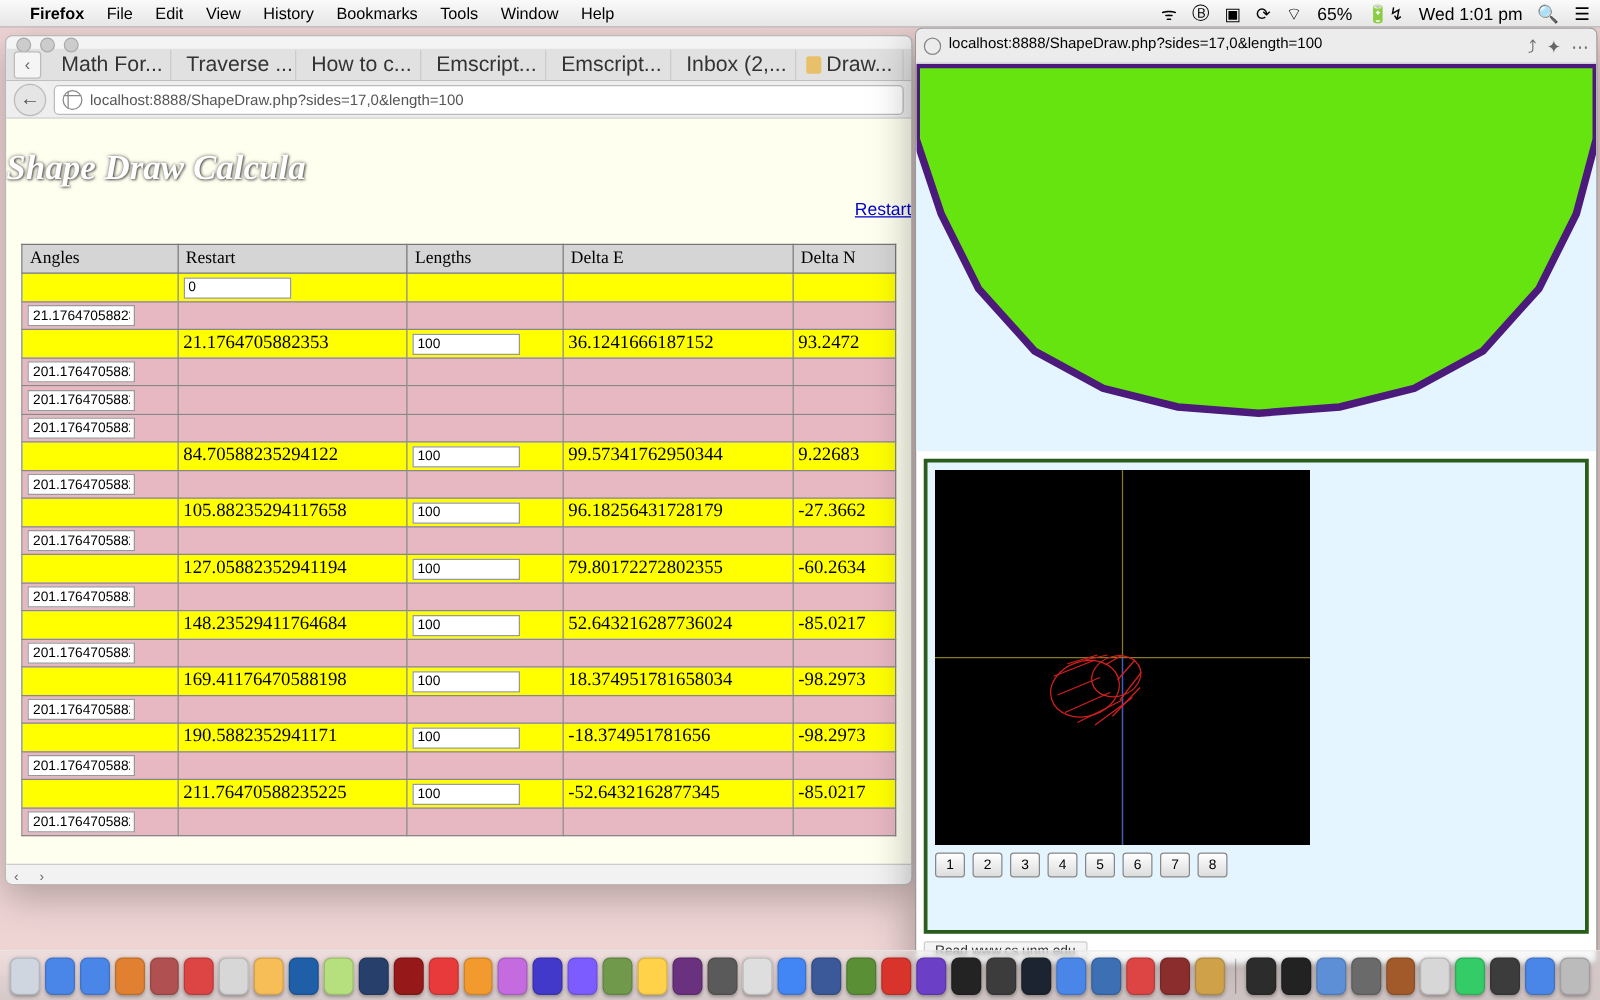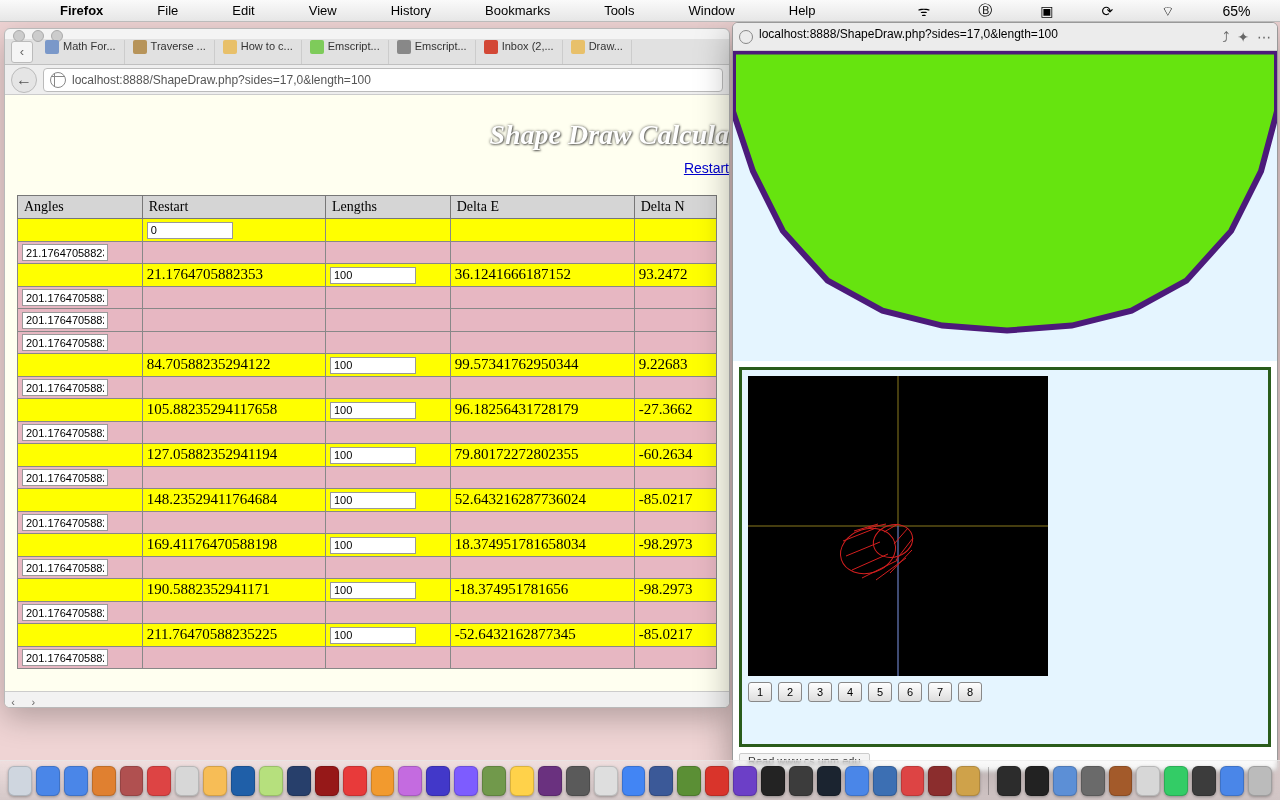--- a/index.html
+++ b/index.html
@@ -1,46 +1,46 @@
 <!DOCTYPE html>
 <html><head>
 <meta charset="utf-8">
 <style>
   * { margin:0; padding:0; box-sizing:border-box; font-family: "Lucida Grande","Helvetica Neue",Arial,sans-serif; }
   body { width:1280px; height:800px; background:#efd4d4; overflow:hidden; position:relative; }
 
   
   .menubar { position:absolute; top:0; left:0; right:0; height:22px;
     background:linear-gradient(#fafafa,#e6e6e6); border-bottom:1px solid #bbb;
-    display:flex; align-items:center; font-size:13px; padding:0 8px; z-index:50;gap:36px;}
+    display:flex; align-items:center; font-size:13px; padding:0 8px; z-index:50;}
   .menubar .apple { font-size:15px; margin-right:16px; }
   .menubar .m { margin-right:18px; cursor:default; }
   .menubar .m.bold { font-weight:bold; }
   .menubar .spacer { flex:1; }
   .menubar .ricon { margin-left:12px; display:inline-flex; align-items:center; font-size:14px; }
 
   
   .ffwin { position:absolute; top:28px; left:4px; width:726px; height:680px;
     background:#f4f4f4; border:1px solid #b9b9b9; border-radius:6px;
     box-shadow:0 10px 30px rgba(0,0,0,.25); overflow:hidden; z-index:10;}
   .ffwin .tl { height:10px; display:flex; align-items:center; padding:4px 8px 0; gap:7px;}
   .tlight { width:12px; height:12px; border-radius:50%; background:#ccc; border:1px solid #aaa;}
   .tabs { display:flex; align-items:center; padding:0 6px; height:26px; background:#e1e1e1; border-bottom:1px solid #c0c0c0;}
   .navbtn { width:22px; height:22px; border:1px solid #bbb; border-radius:3px; background:#f5f5f5; margin-right:4px; display:flex; align-items:center; justify-content:center; font-size:13px; color:#666;}
-  .tab { display:flex; align-items:flex-start; gap:4px; padding:0 8px; height:24px; font-size:11px; color:#333; border-right:1px solid #ccc; max-width:100px; overflow:hidden; white-space:nowrap;}
+  .tab { display:flex; align-items:center; gap:4px; padding:0 8px; height:24px; font-size:17px; color:#333; border-right:1px solid #ccc; max-width:100px; overflow:hidden; white-space:nowrap;}
   .tab .fav { width:14px;height:14px;display:inline-block;border-radius:2px;}
   .addr { display:flex; align-items:center; padding:4px 6px; height:30px; background:#eee; border-bottom:1px solid #ccc; gap:6px;}
   .addr .back { width:26px; height:26px; border-radius:50%; background:#e5e5e5; border:1px solid #bbb; display:flex;align-items:center;justify-content:center;color:#555;}
   .addr .urlbox { flex:1; height:24px; background:#fff; border:1px solid #bbb; border-radius:4px; font-size:12px; color:#555; display:flex;align-items:center;padding:0 6px; gap:6px;}
   .addr .globe { width:16px;height:16px;border:1px solid #888;border-radius:50%;position:relative;}
   .addr .globe:before{content:"";position:absolute;top:3px;left:0;right:0;height:1px;background:#888;}
   .addr .globe:after{content:"";position:absolute;left:3px;top:0;bottom:0;width:1px;background:#888;}
 
   .page { position:absolute; top:66px; left:0; right:0; bottom:0; background:#fffff0; overflow:hidden; }
-  .page h1 { text-align:right; font-family:Georgia,serif; font-size:28px; color:#fff;
+  .page h1 { text-align:left; font-family:Georgia,serif; font-size:28px; color:#fff;
     text-shadow:0 0 3px rgba(0,0,0,.6),1px 1px 2px rgba(0,0,0,.5); margin-top:24px; font-style:italic; font-weight:bold;}
   .page .restart { text-align:right; margin:8px 0 18px; }
   .page .restart a { color:#0000cd; text-decoration:underline; font-size:14px;}
   table.calc { width:calc(100% - 24px); margin:0 12px; border-collapse:collapse; font-size:12px;}
   table.calc th { background:#d5d5d5; border:1px solid #777; text-align:left; padding:3px 6px; font-weight:normal; font-family:Georgia,serif; font-size:14px;}
   table.calc td { border:1px solid #888; padding:2px 4px; height:22px; font-family:Georgia,serif; font-size:15px;}
   tr.yel td { background:#ffff00; }
   tr.pnk td { background:#e7b7c2; }
   .cellinput { border:1px solid #999; background:#fff; padding:1px 3px; font-size:11px; width:86px; height:17px; font-family:Arial;}
 

